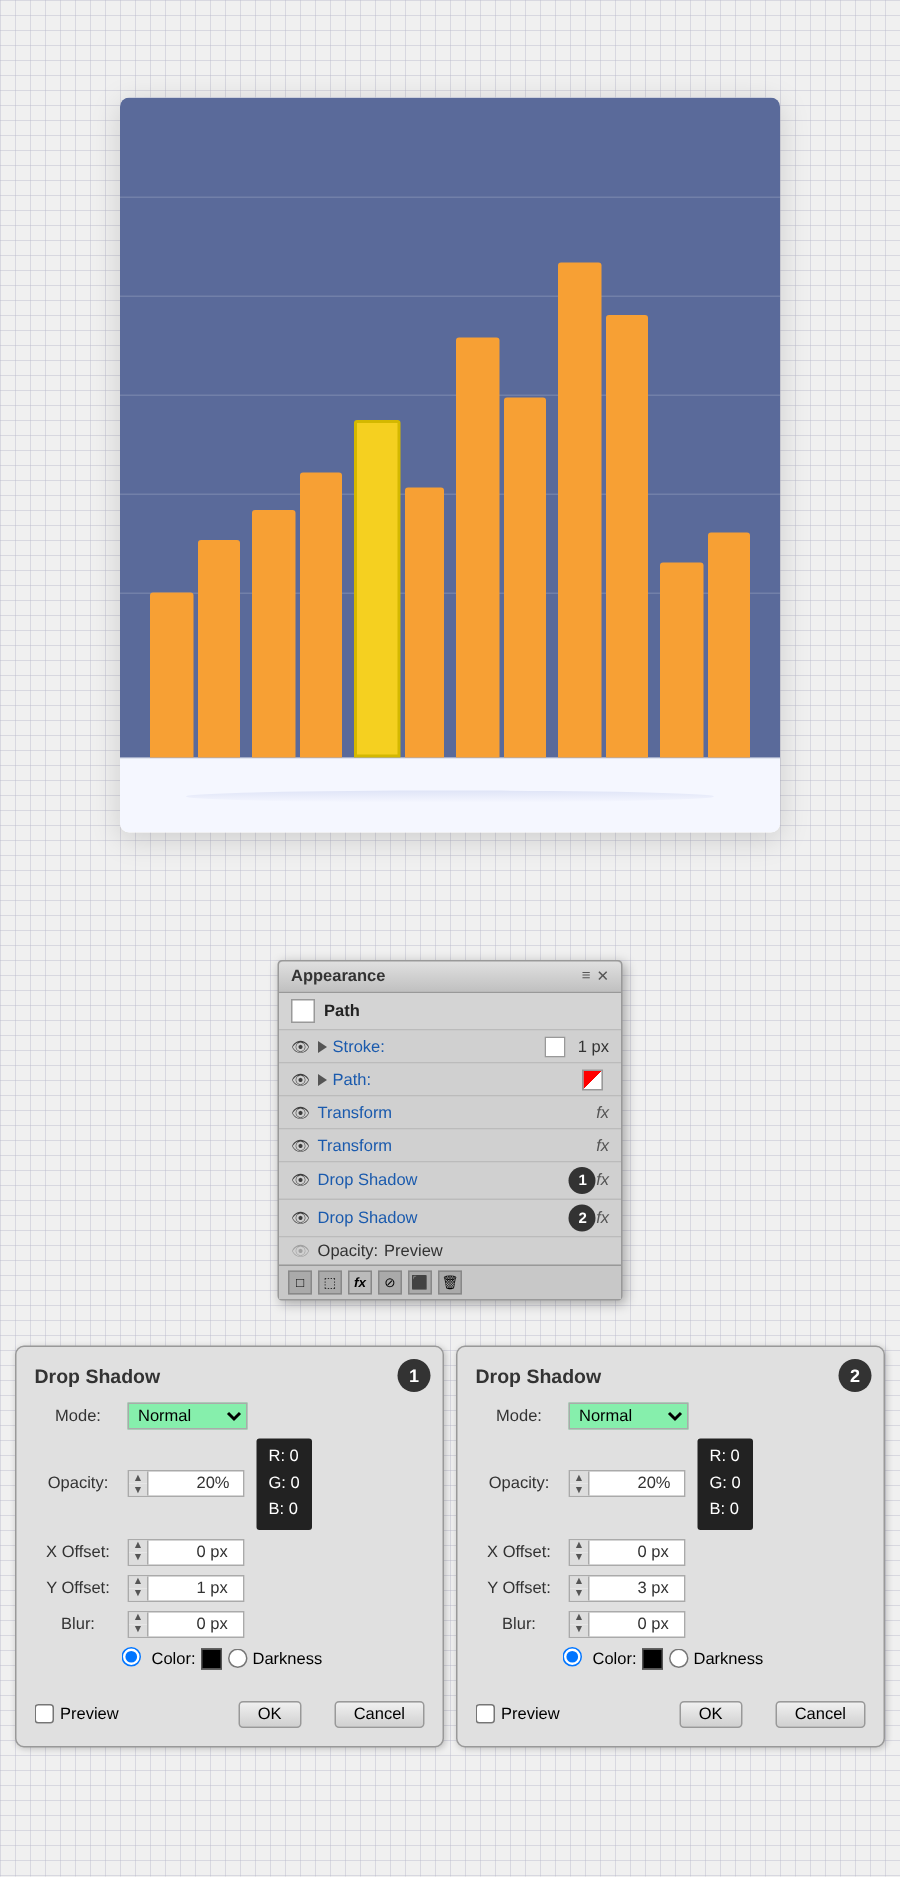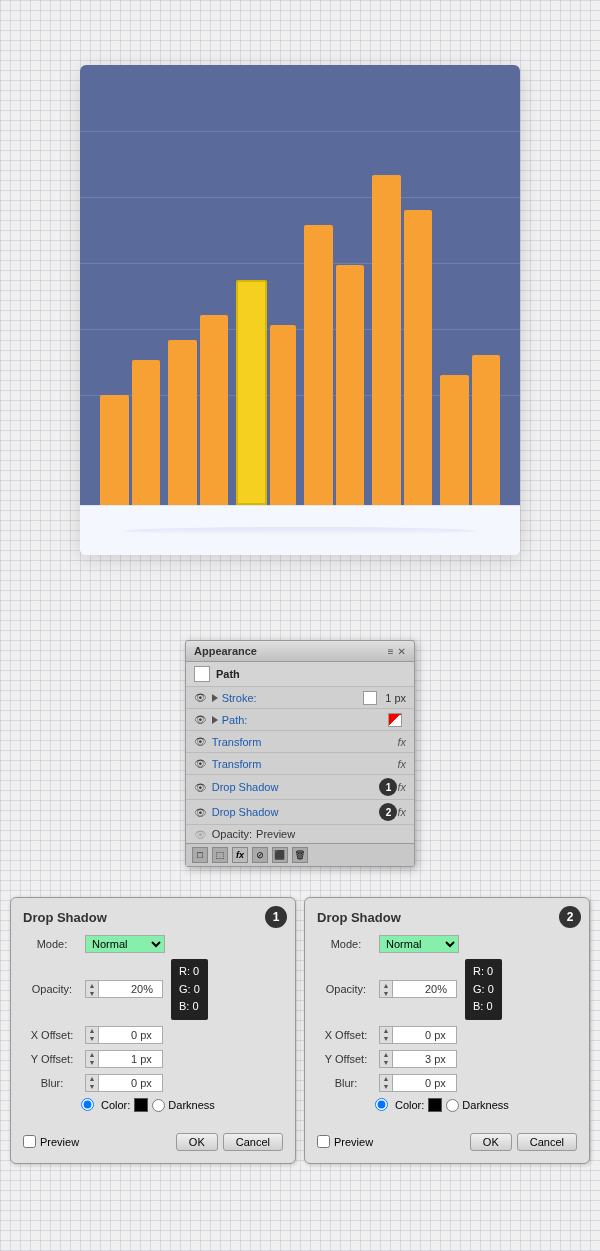--- a/index.html
+++ b/index.html
@@ -390,21 +390,21 @@
 
     .ds-preview-check {
       display: flex;
       align-items: center;
       gap: 4px;
       font-size: 11px;
     }
 
     .ds-buttons {
       display: flex;
-      gap: 5px;
+      gap: 22px;
       align-items: center;
     }
 
     .ds-btn {
       padding: 2px 12px;
       background: linear-gradient(to bottom, #f0f0f0, #d0d0d0);
       border: 1px solid #999;
       border-radius: 3px;
       font-size: 11px;
       cursor: pointer;

